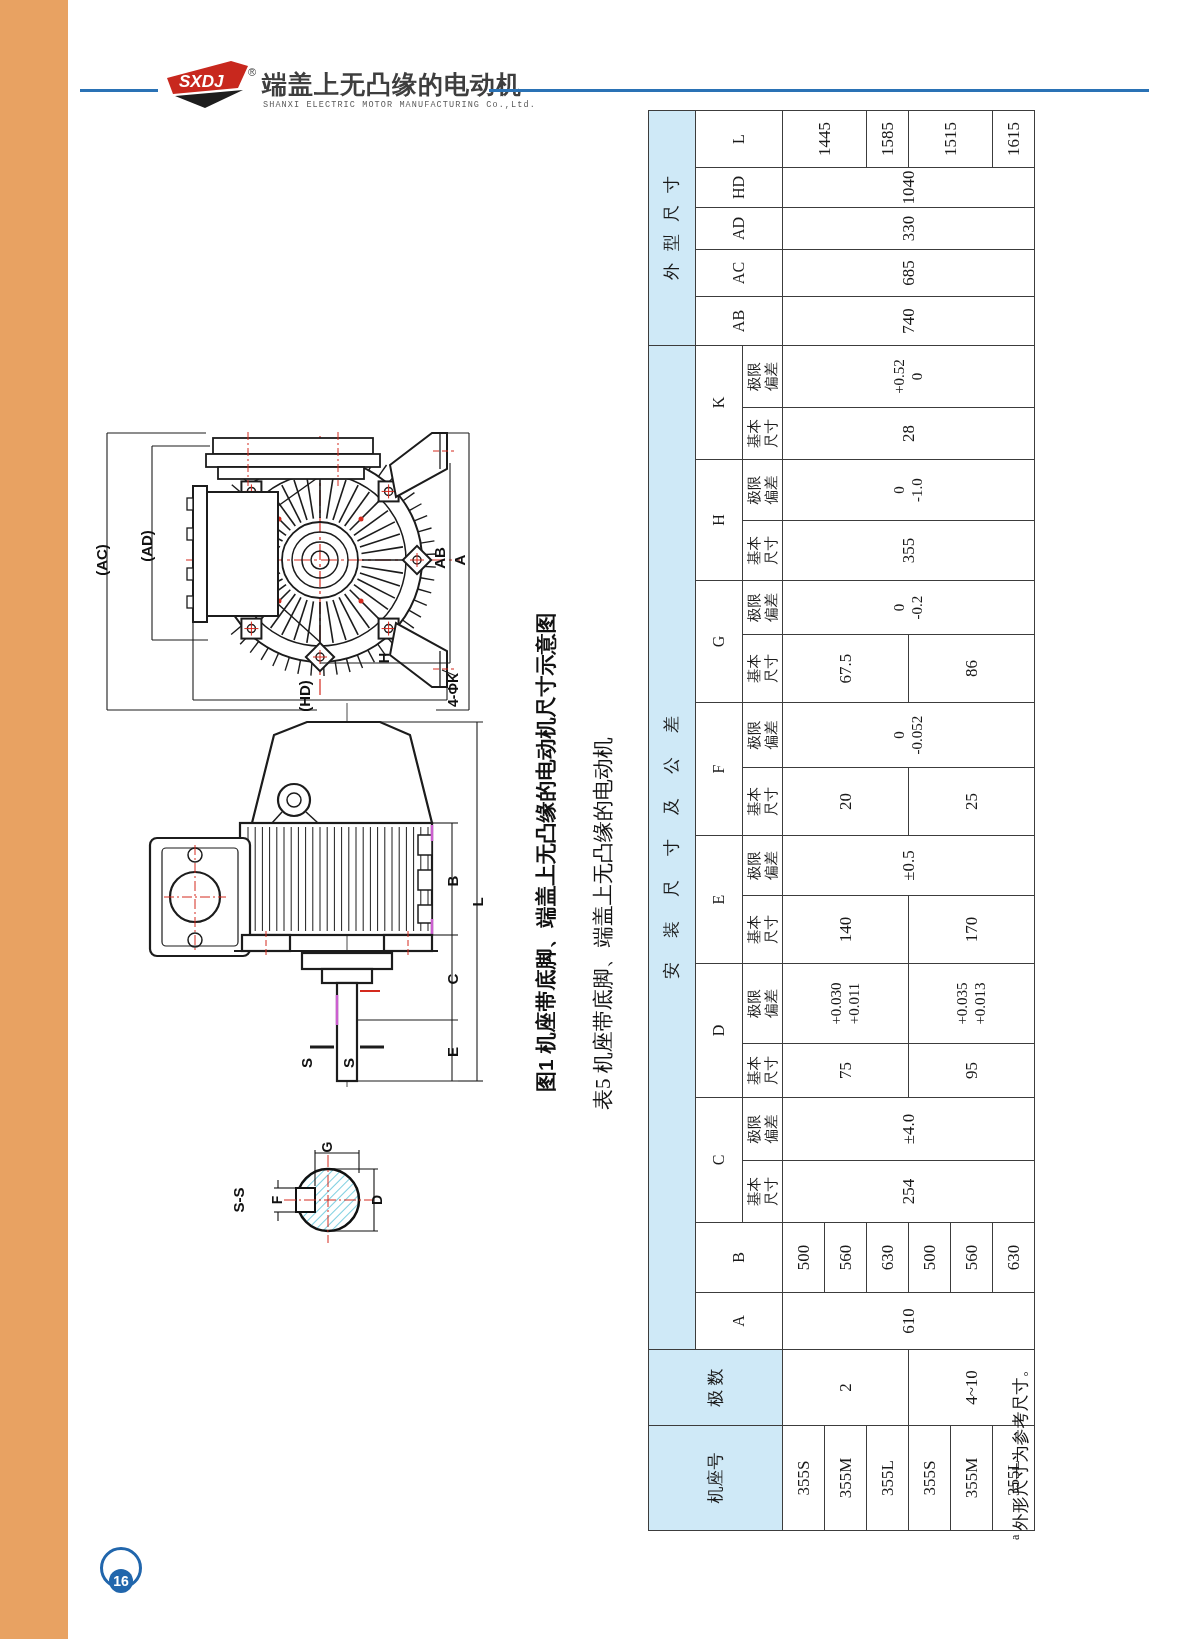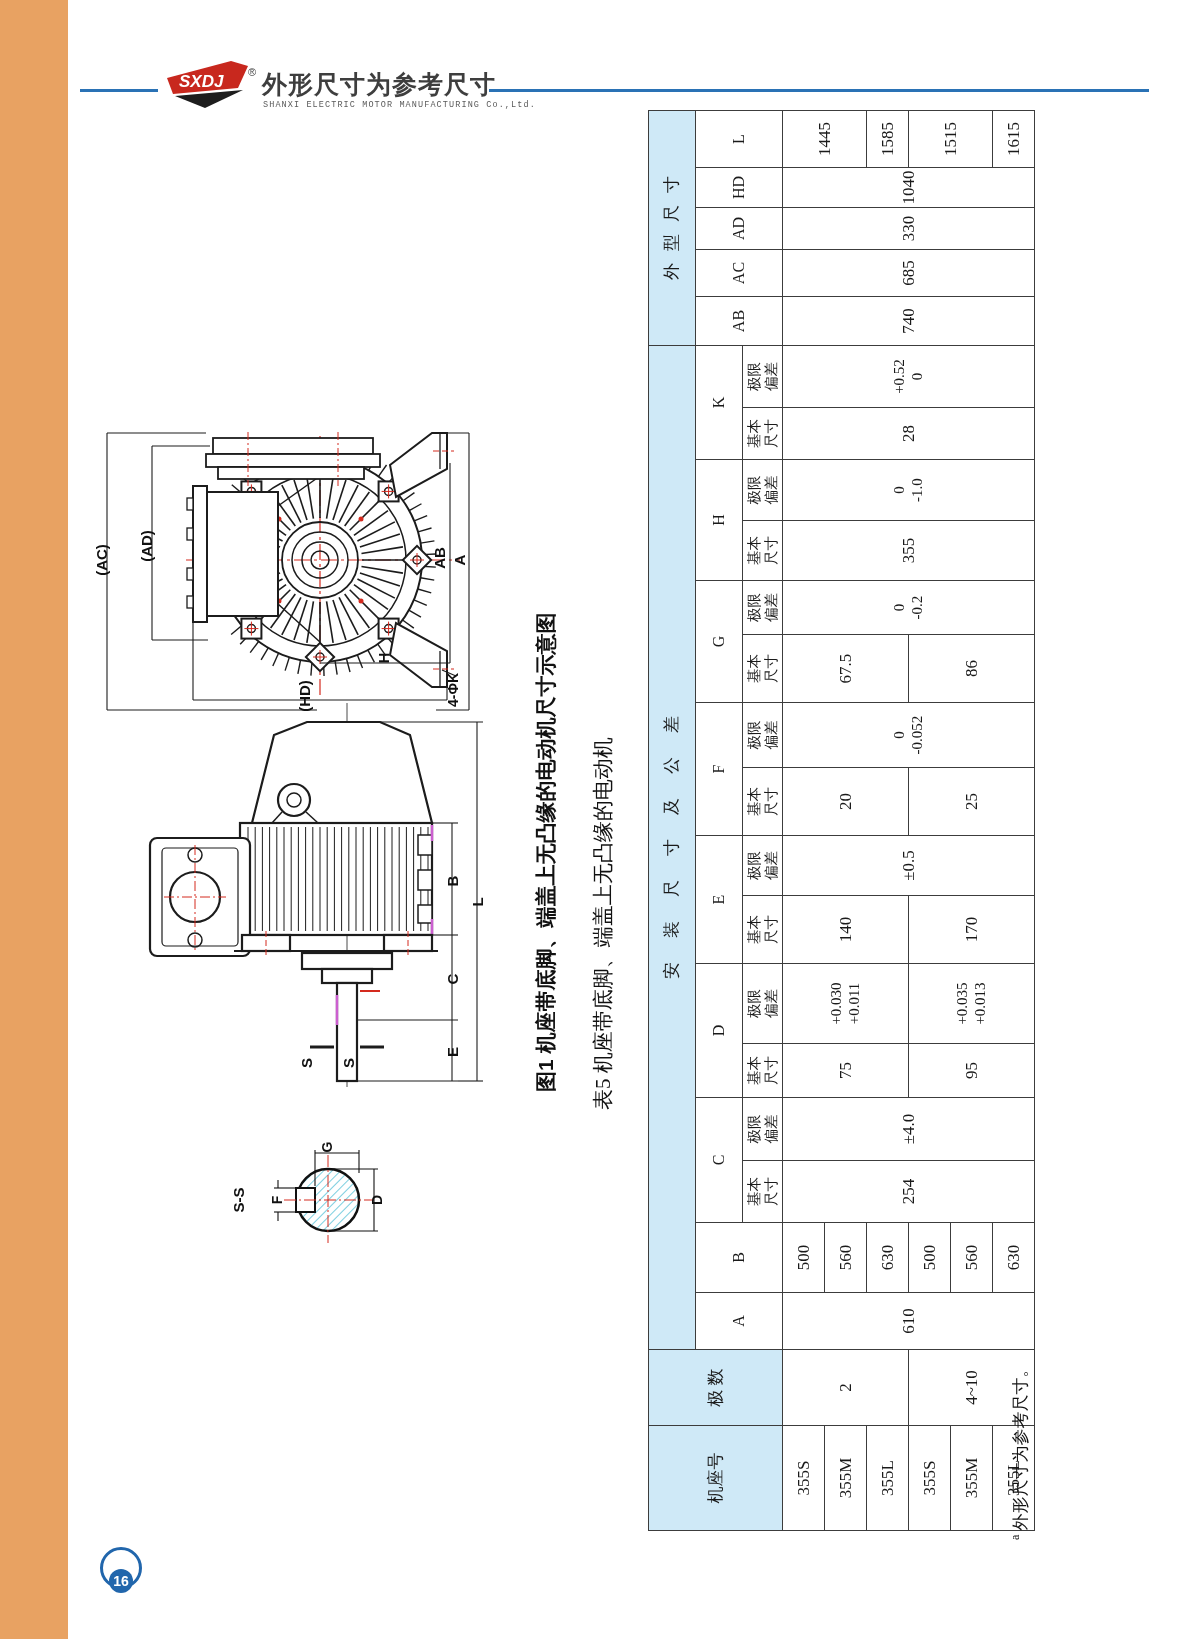--- a/index.html
+++ b/index.html
@@ -59,21 +59,21 @@
 
   <div class="abs orange-bar"></div>
 
   <div class="abs rule rule-left"></div>
   <svg class="abs" style="left:163px;top:56px" width="88" height="54" viewBox="0 0 88 54">
     <polygon points="4,22 68,5 85,10 75,32 10,38" fill="#c8281e"></polygon>
     <polygon points="12,40 80,34 42,52" fill="#1d1d1d"></polygon>
     <text x="16" y="31" class="logo-txt">SXDJ</text>
   </svg>
   <div class="abs reg-mark">®</div>
-  <div class="abs company-cn">外形尺寸为参考尺寸</div>
+  <div class="abs company-cn">端盖上无凸缘的电动机</div>
   <div class="abs company-en">SHANXI ELECTRIC MOTOR MANUFACTURING Co.,Ltd.</div>
   <div class="abs rule rule-right"></div>
 
   <svg id="end-view" class="abs" style="left:88px;top:408px" width="398" height="315" viewBox="0 0 398 315">
     <g stroke="#1c1c1c" fill="none" stroke-width="2">
 
       <line x1="98" y1="152" x2="372" y2="152" stroke="#d42a1e" stroke-width="1.2" stroke-dasharray="16 4 3 4"></line>
       <line x1="232" y1="28" x2="232" y2="288" stroke="#d42a1e" stroke-width="1.2" stroke-dasharray="16 4 3 4"></line>
 
       <circle cx="232" cy="152" r="102"></circle>

